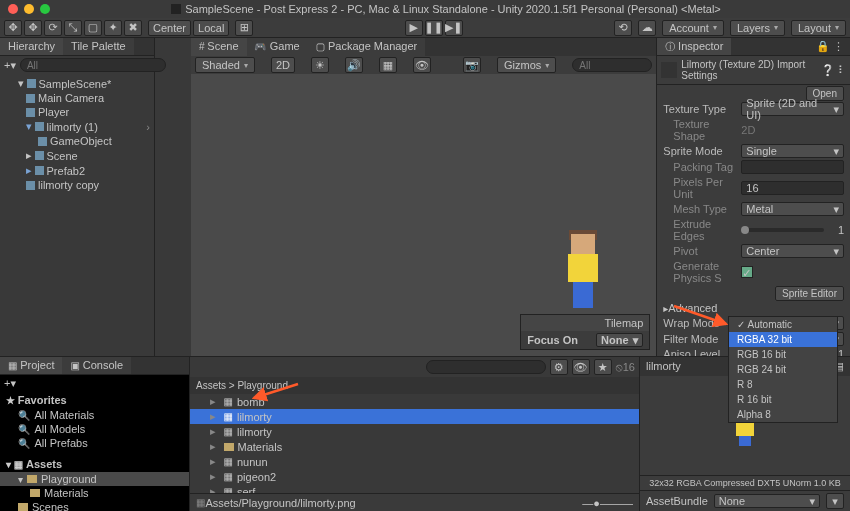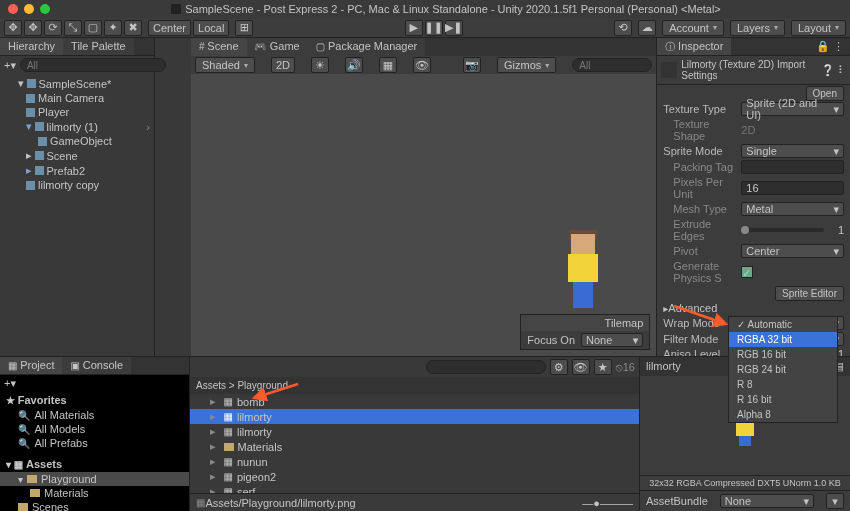--- a/index.html
+++ b/index.html
@@ -35,21 +35,21 @@
 .scene-bar { height: 18px; background: #3c3c3c; display: flex; align-items: center; padding: 0 4px; gap: 16px; }
 .scene-view { flex: 1; background: #4a4a4a; position: relative; }
 .sprite { position: absolute; left: 370px; top: 160px; width: 44px; height: 80px; }
 .sprite .head { width: 24px; height: 20px; background: #d6a87a; position: absolute; left: 10px; top: 0; }
 .sprite .hair { width: 28px; height: 10px; background: #6a4a36; position: absolute; left: 8px; top: -4px; }
 .sprite .body { width: 30px; height: 28px; background: #f2d43a; position: absolute; left: 7px; top: 20px; }
 .sprite .legs { width: 20px; height: 26px; background: #3a6ad4; position: absolute; left: 12px; top: 48px; }
 .sprite .sel { position: absolute; left: -4px; bottom: -8px; width: 52px; height: 4px; border: 1px dashed #ff8c3a; }
 .tilemap-box { position: absolute; right: 6px; bottom: 6px; width: 130px; background: #3c3c3c; border: 1px solid #222; font-size: 10px; }
 .tilemap-box .hdr { background: #454545; padding: 2px 6px; text-align: right; }
-.tilemap-box .row { display: flex; padding: 2px 6px; gap: 6px; align-items: center; }
+.tilemap-box .row { display: flex; padding: 2px 6px; gap: 18px; align-items: center; font-weight: bold; }
 
 .right { width: 210px; background: #3c3c3c; border-left: 1px solid #222; display: flex; flex-direction: column; overflow: hidden; }
 .insp-head { display: flex; padding: 3px 4px; border-bottom: 1px solid #222; align-items: center; font-size: 11px; }
 .insp-row { display: flex; align-items: center; padding: 1px 6px; font-size: 10px; }
 .insp-row .lbl { width: 78px; color: #bbb; }
 .insp-row .lbl.sub { padding-left: 10px; color: #888; }
 .insp-dd { flex: 1; background: #4d4d4d; border: 1px solid #222; border-radius: 2px; padding: 0 4px; height: 14px; display: flex; align-items: center; justify-content: space-between; cursor: pointer; }
 .slider { flex: 1; height: 4px; background: #2a2a2a; border-radius: 2px; position: relative; }
 .slider .h { position: absolute; width: 8px; height: 8px; background: #888; border-radius: 50%; top: -2px; left: 0; }
 .checkbox { width: 12px; height: 12px; background: #4d4d4d; border: 1px solid #222; }
@@ -66,21 +66,21 @@
 .bc { padding: 3px 6px; font-size: 10px; background: #333; }
 .asset-item { padding: 1px 6px 1px 20px; font-size: 10px; cursor: pointer; display: flex; align-items: center; gap: 4px; }
 .asset-item.sel { background: #3a72d8; color: #fff; }
 .asset-item .fold::before { content: "▸"; color: #888; margin-right: 4px; }
 .status { height: 18px; background: #3a3a3a; border-top: 1px solid #222; display: flex; align-items: center; padding: 0 6px; font-size: 10px; color: #888; }
 .fav { padding: 2px 6px; font-size: 10px; font-weight: bold; color: #ccc; }
 .fav-item { padding: 1px 6px 1px 18px; font-size: 10px; display: flex; gap: 4px; align-items: center; cursor: pointer; }
 .folder-ico { width: 10px; height: 8px; background: #c2a86a; display: inline-block; }
 .thumb { width: 40px; height: 40px; margin: 12px auto; position: relative; }
 .footer { padding: 2px 6px; font-size: 9px; text-align: center; border-top: 1px solid #222; }
-.ab { padding: 2px 6px; display: flex; gap: 12px; font-size: 10px; border-top: 1px solid #222; align-items: center; }
+.ab { padding: 2px 6px; display: flex; gap: 6px; font-size: 10px; border-top: 1px solid #222; align-items: center; }
 
 .arrow { position: absolute; pointer-events: none; z-index: 20; }
 .arrow svg { overflow: visible; }
 </style>
 </head>
 <body>
 
 <div class="titlebar">
   <div class="traffic">
     <div class="dot" style="background:#ff5f57"></div>

